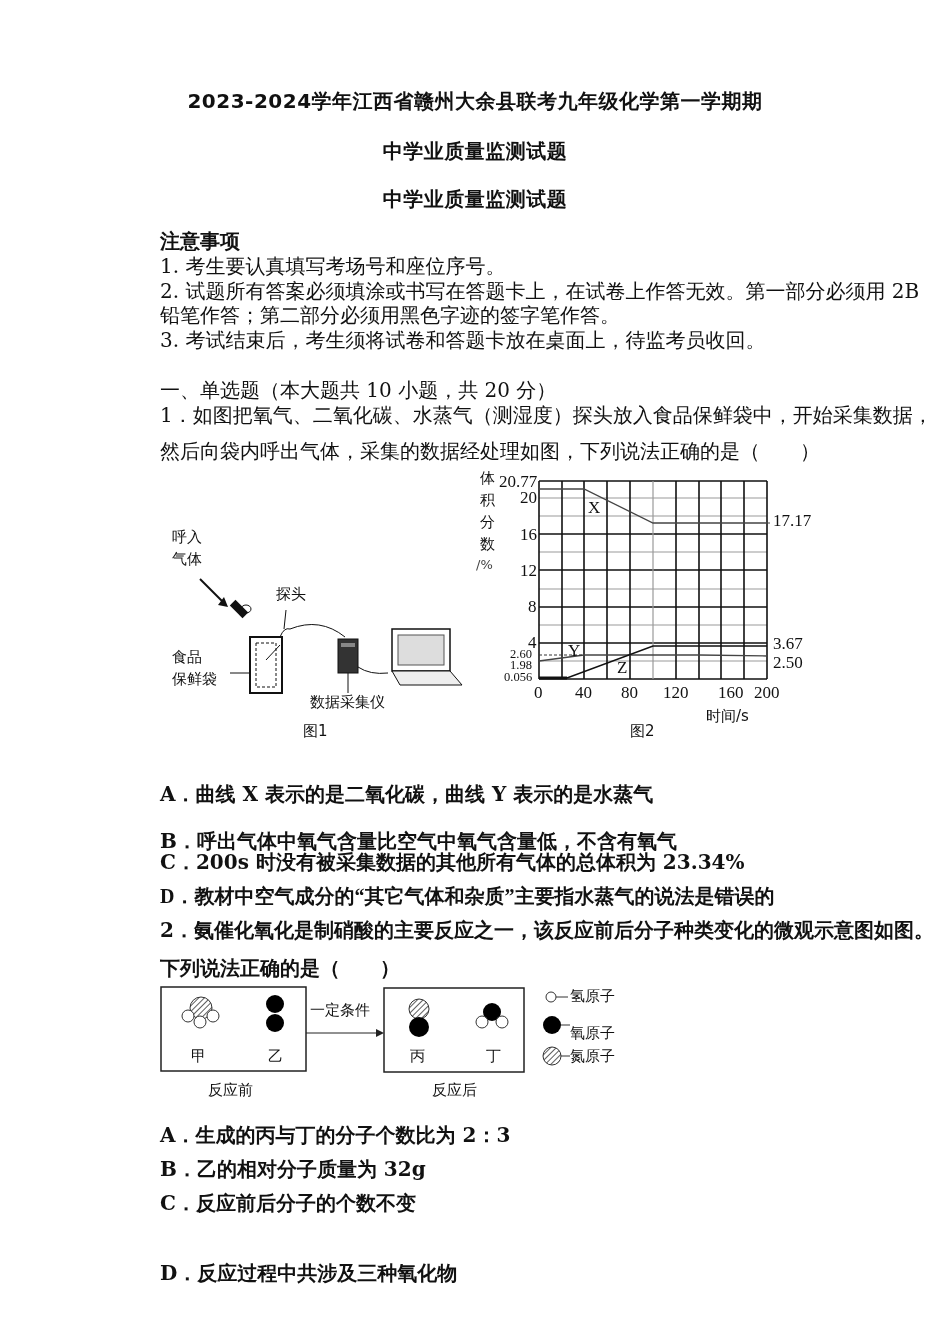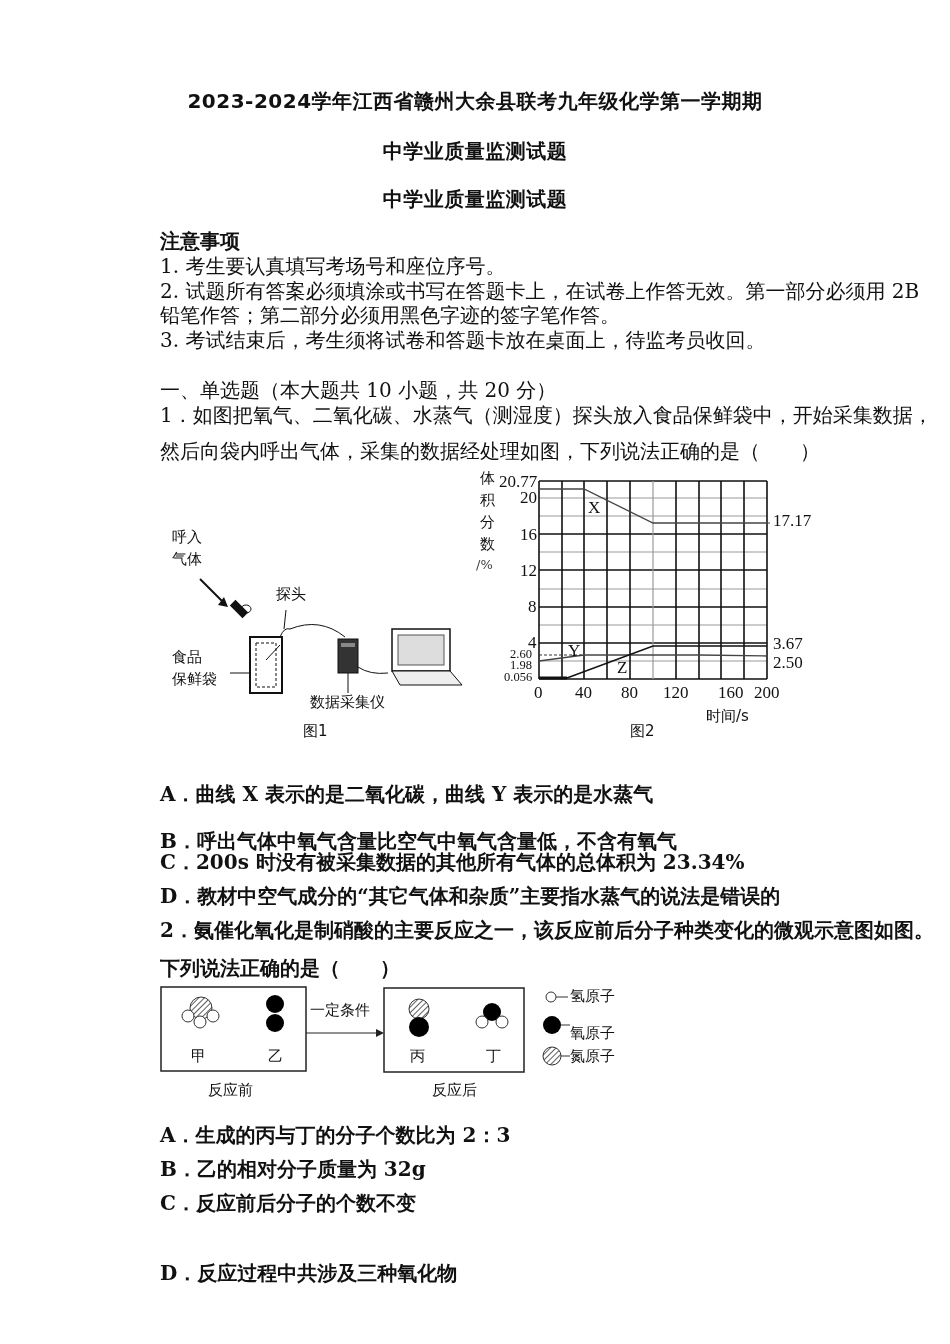--- a/index.html
+++ b/index.html
@@ -143,21 +143,21 @@
   <div class="tick" style="left:98px; top:176px;">Y</div>
   <div class="tick" style="left:147px; top:193px;">Z</div>
 
   <div class="lbl" style="left:236px; top:242px;">时间/s</div>
   <div class="lbl" style="left:160px; top:257px;">图2</div>
 </div>
 
 <div class="line bold" style="top:781px;">A．曲线 X 表示的是二氧化碳，曲线 Y 表示的是水蒸气</div>
 <div class="line bold" style="top:828px;">B．呼出气体中氧气含量比空气中氧气含量低，不含有氧气</div>
 <div class="line bold" style="top:849px;">C．200s 时没有被采集数据的其他所有气体的总体积为 23.34%</div>
-<div class="line bold" style="top:883px;">D．教材中空气成分的“其它气体和杂质”主要指水蒸气的说法是错误的</div>
+<div class="line bold" style="top:883px;font-family:Liberation Serif, serif;">D．教材中空气成分的“其它气体和杂质”主要指水蒸气的说法是错误的</div>
 
 <div class="line bold" style="top:917px;">2．氨催化氧化是制硝酸的主要反应之一，该反应前后分子种类变化的微观示意图如图。</div>
 <div class="line bold" style="top:955px;">下列说法正确的是（　　）</div>
 
 <div class="abs" style="left:160px; top:985px; width:500px; height:120px;">
   <svg width="500" height="120" style="position:absolute;left:0;top:0;">
     <defs>
       <pattern id="hatch" width="4" height="4" patternUnits="userSpaceOnUse" patternTransform="rotate(45)">
         <rect width="4" height="4" fill="#fff"></rect>
         <line x1="0" y1="0" x2="0" y2="4" stroke="#333" stroke-width="1.6"></line>

